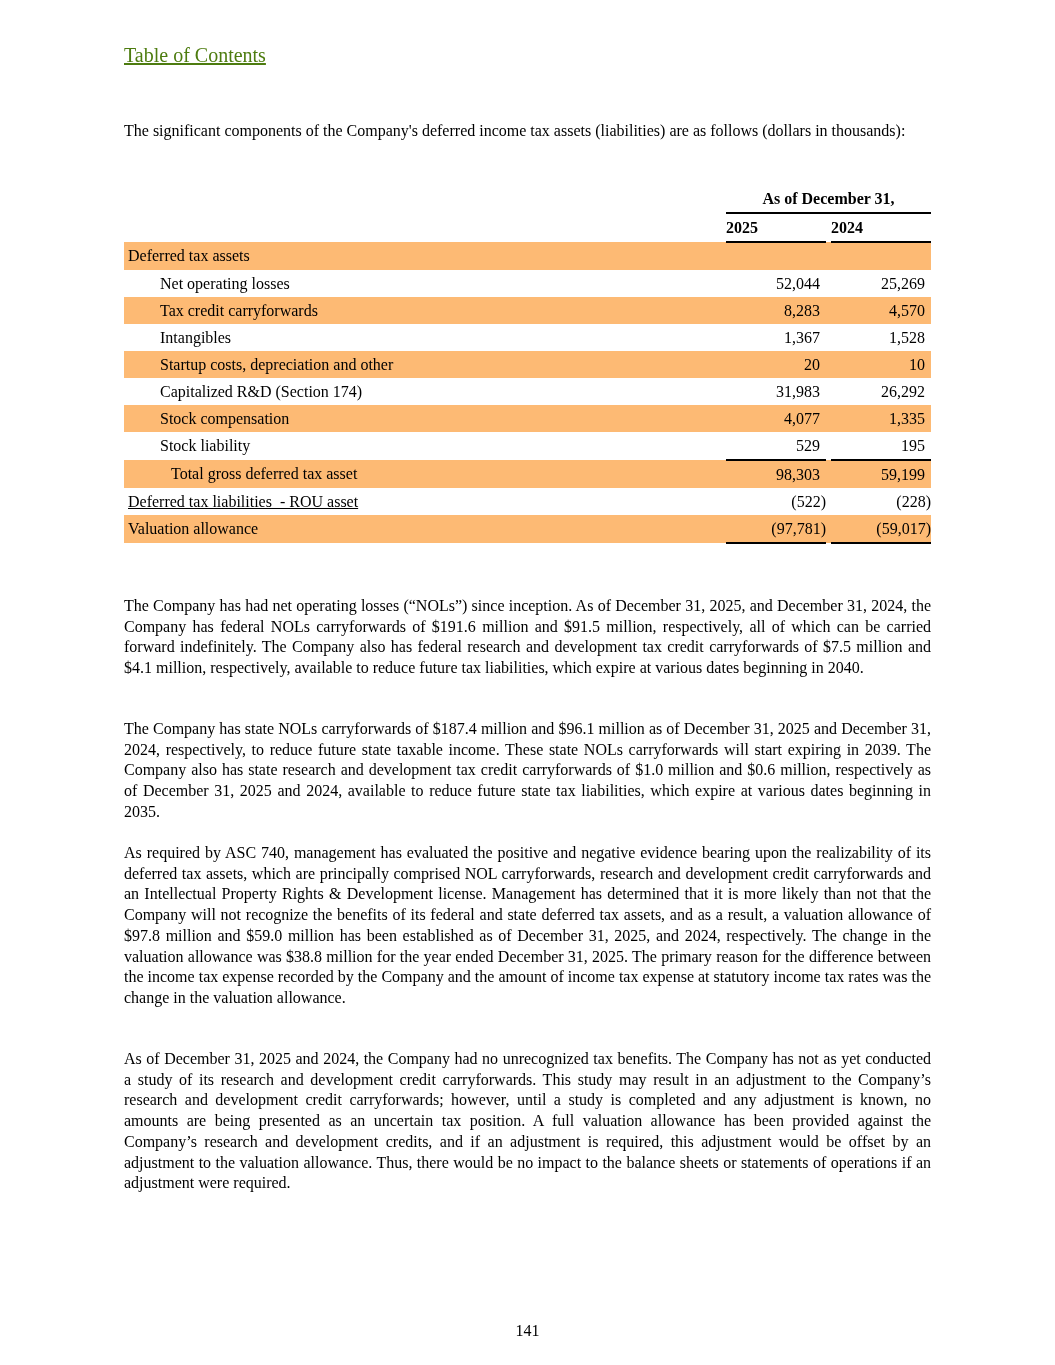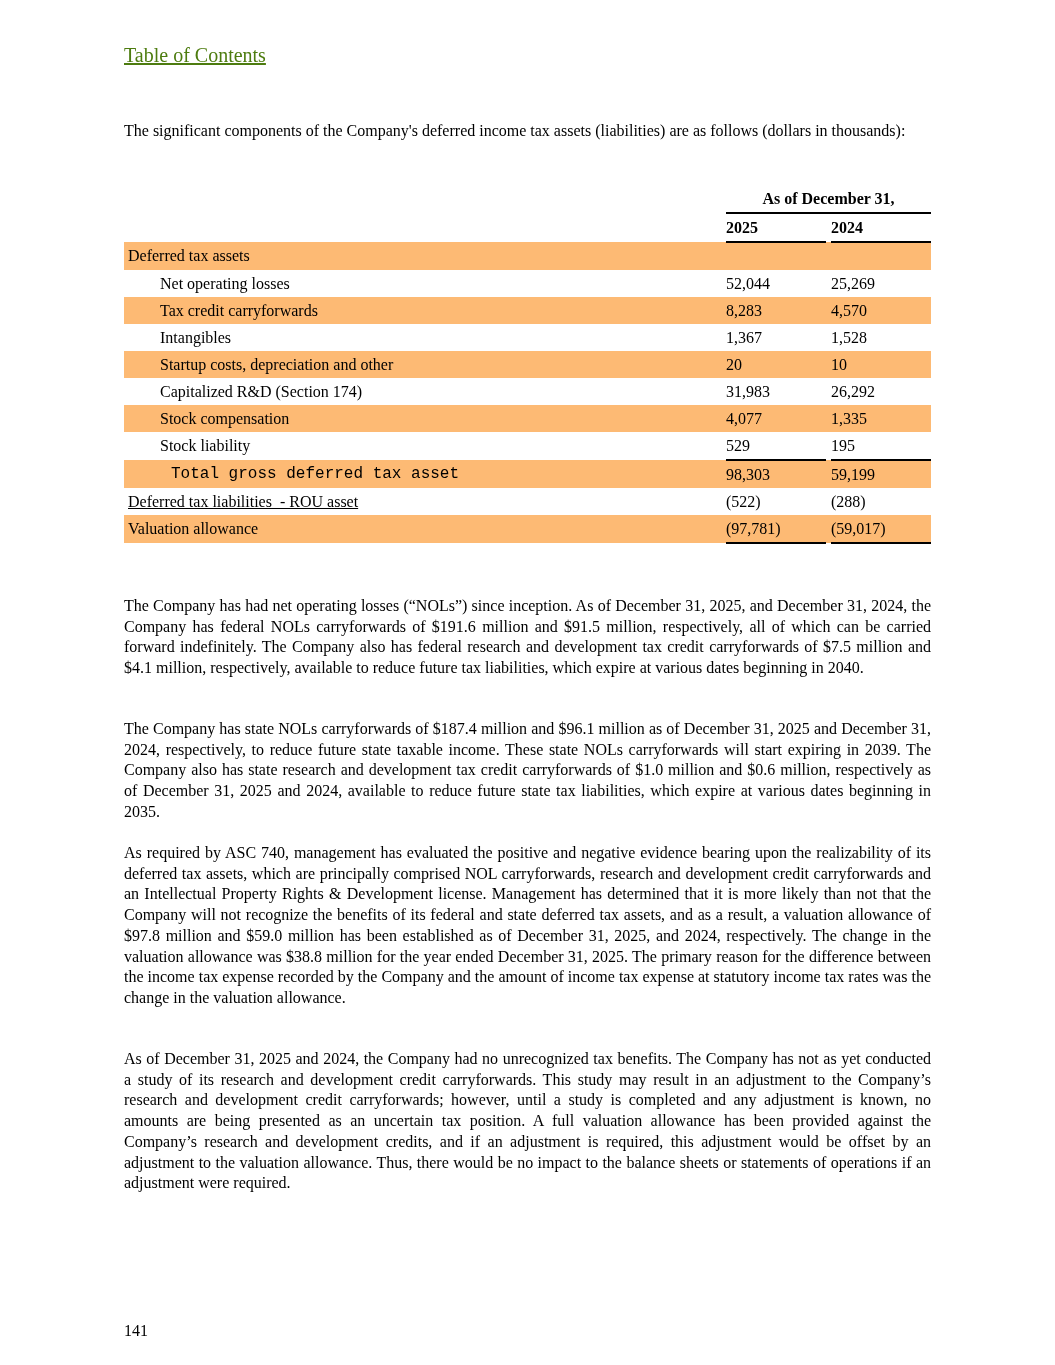--- a/index.html
+++ b/index.html
@@ -62,41 +62,42 @@
       border-bottom: 2px solid #000;
     }
     .hdr-year {
       text-align: left;
       font-weight: bold;
       border-bottom: 2px solid #000;
     }
     .shade td.sh { background: #fdba74; }
     .lbl { padding-left: 4px !important; }
     .lbl.ind1 { padding-left: 36px !important; font-family: Liberation Serif, serif; }
-    .lbl.ind2 { padding-left: 47px !important; font-family: Liberation Mono, monospace; }
+    .lbl.ind2 { padding-left: 47px !important; }
     .num {
-      text-align: left;
+      text-align: right;
       padding-right: 6px !important;
     }
     .num.paren { padding-right: 0 !important; }
     .ul-single { border-bottom: 2px solid #000; }
     .ul-double { border-bottom: 4px double #000; }
     .body-text {
       position: absolute;
       left: 0;
       width: 807px;
       line-height: 20.7px;
       text-align: justify;
       margin: 0;
     }
     .page-number {
       position: absolute;
       top: 1322px;
       left: 0;
       width: 807px;
+      text-align: center;
       font-size: 16px;
     }
   </style>
 </head>
 <body>
 
 <div class="page">
 
   <a class="toc-link">Table of Contents</a>
 
@@ -171,21 +172,21 @@
     <tr class="shade">
       <td class="sh lbl ind2">Total gross deferred tax asset</td>
       <td class="sh num">98,303</td>
           <td class="sh"></td>
       <td class="sh num">59,199</td>
     </tr>
     <tr>
       <td class="lbl" style="white-space:pre;text-decoration:underline;">Deferred tax liabilities  - ROU asset</td>
       <td class="num paren">(522)</td>
           <td></td>
-      <td class="num paren">(288)</td>
+      <td class="num paren">(228)</td>
     </tr>
     <tr class="shade">
       <td class="sh lbl">Valuation allowance</td>
       <td class="sh num paren ul-single">(97,781)</td>
           <td class="sh"></td>
       <td class="sh num paren ul-single">(59,017)</td>
     </tr>
   </tbody>
     </table>
 

